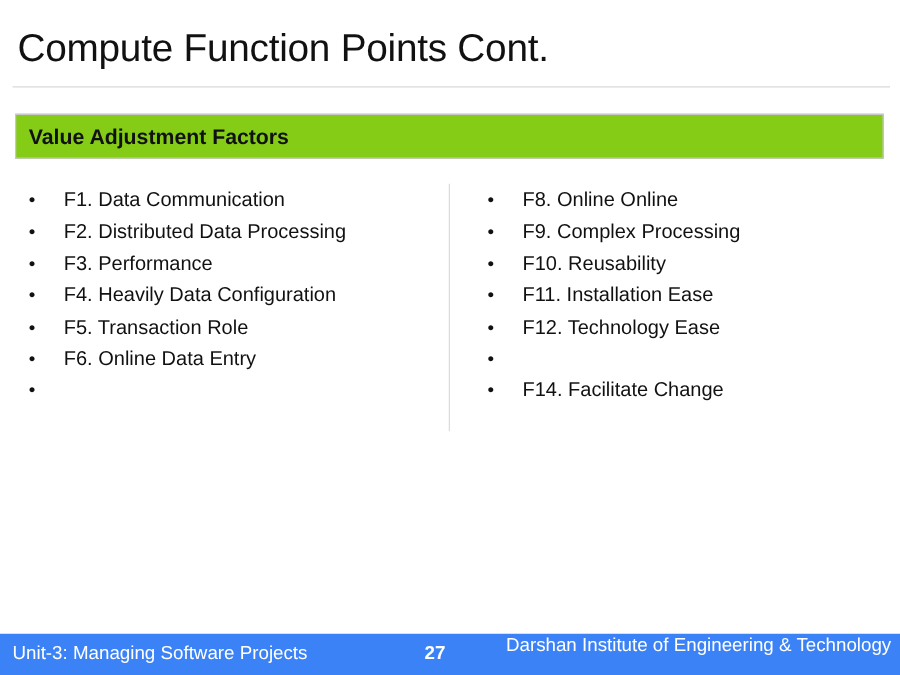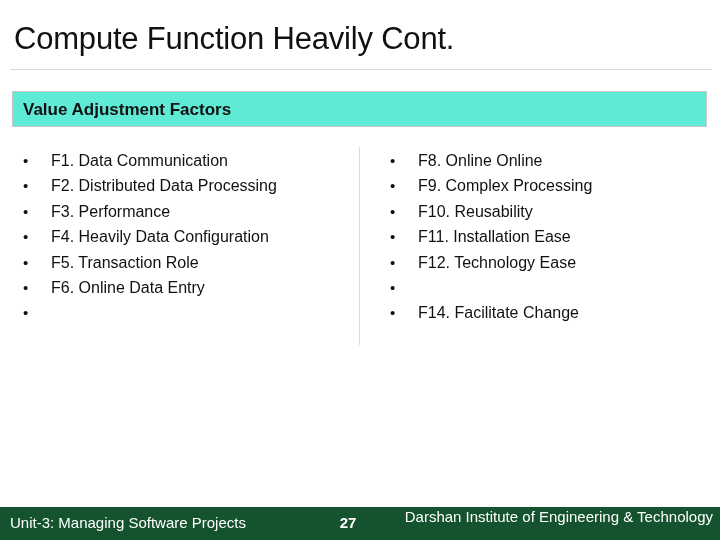--- a/index.html
+++ b/index.html
@@ -44,21 +44,21 @@
   }
 
   
   .header-box {
     position: absolute;
     left: 12px;
     top: 91px;
     width: 695px;
     height: 36px;
     border: 1px solid #c8c8c8;
-    background: #5eead4;
+    background: #84cc16;
     box-sizing: border-box;
   }
   .header-box-label {
     position: absolute;
     left: 10px;
     top: 7px;
     font-size: 17px;
     line-height: 21px;
     font-weight: bold;
     color: #111111;
@@ -115,21 +115,21 @@
     display: inline-block;
   }
 
   
   .footer-bar {
     position: absolute;
     left: 0;
     top: 507px;
     width: 720px;
     height: 33px;
-    background: #14532d;
+    background: #3b82f6;
   }
   .footer-left {
     position: absolute;
     left: 10px;
     top: 6px;
     font-size: 15px;
     line-height: 20px;
     color: #ffffff;
     white-space: nowrap;
   }
@@ -152,21 +152,21 @@
     line-height: 20px;
     color: #ffffff;
     white-space: nowrap;
   }
 </style>
 </head>
 <body>
 
 <div class="slide">
 
-  <div class="slide-title">Compute Function Heavily Cont.</div>
+  <div class="slide-title">Compute Function Points Cont.</div>
 
   <div class="title-rule"></div>
 
   <div class="header-box">
     <div class="header-box-label">Value Adjustment Factors</div>
   </div>
 
   <div class="col-divider"></div>
 
   <div class="columns">

